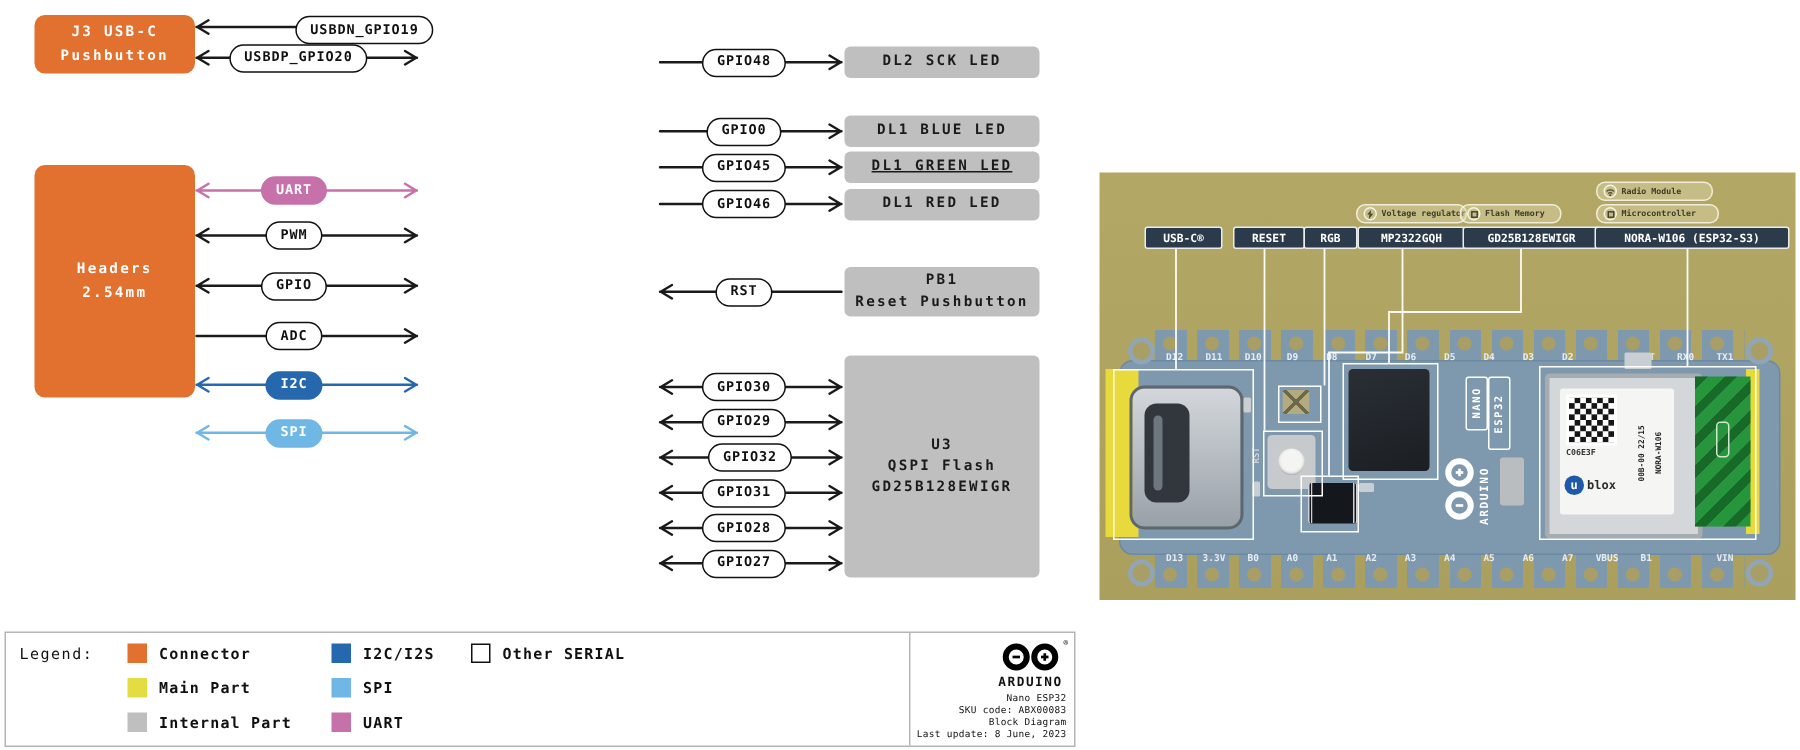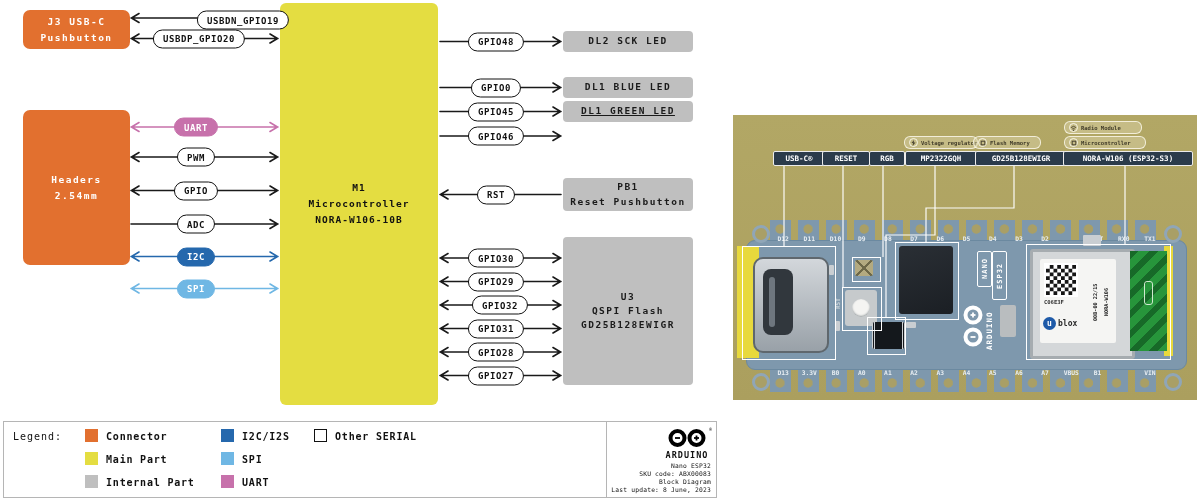--- a/index.html
+++ b/index.html
@@ -92,26 +92,24 @@
     <path d="M440,305 H561 M448,300.5 L440.5,305 L448,309.5 M553,300.5 L560.5,305 L553,309.5"></path>
     <path d="M440,328.5 H561 M448,324 L440.5,328.5 L448,333 M553,324 L560.5,328.5 L553,333"></path>
     <path d="M440,352 H561 M448,347.5 L440.5,352 L448,356.5 M553,347.5 L560.5,352 L553,356.5"></path>
     <path d="M440,375.5 H561 M448,371 L440.5,375.5 L448,380 M553,371 L560.5,375.5 L553,380"></path>
   </svg>
 
   <div class="blk orange" style="left:23px;top:10px;width:107px;height:39px;">J3 USB-C
 Pushbutton</div>
   <div class="blk orange" style="left:23px;top:110px;width:107px;height:155px;">Headers
 2.54mm</div>
-  <div class="blk yellow" style="left:280px;top:3px;width:158px;height:402px;">M1
-Microcontroller
-NORA-W106-10B</div>
   <div class="blk gray" style="left:563px;top:31px;width:130px;height:21px;">DL2 SCK LED</div>
   <div class="blk gray" style="left:563px;top:77px;width:130px;height:21px;">DL1 BLUE LED</div>
   <div class="blk gray" style="left:563px;top:101px;width:130px;height:21px;text-decoration:underline;">DL1 GREEN LED</div>
+  <div class="blk gray" style="left:563px;top:126px;width:130px;height:21px;">DL1 RED LED</div>
   <div class="blk gray" style="left:563px;top:178px;width:130px;height:33px;">PB1
 Reset Pushbutton</div>
   <div class="blk gray" style="left:563px;top:237px;width:130px;height:148px;">U3
 QSPI Flash
 GD25B128EWIGR</div>
 
   <div class="pill" style="left:199px;top:20px;margin-left:44px;">USBDN_GPIO19</div>
   <div class="pill" style="left:199px;top:38.5px;">USBDP_GPIO20</div>
   <div class="pill f-uart" style="left:196px;top:127px;">UART</div>
   <div class="pill" style="left:196px;top:157px;">PWM</div>
@@ -265,21 +263,21 @@
 
     <svg class="colines" width="464" height="285" viewBox="0 0 464 285">
       <path d="M51,51 V131"></path>
       <path d="M110,51 V172"></path>
       <path d="M150,51 V142"></path>
       <path d="M202,51 V120 H153 V202"></path>
       <path d="M281,51 V93 H193 V127"></path>
       <path d="M392,51 V129"></path>
     </svg>
 
-    <div class="co-label" style="left:40px;top:36px;width:46px;">USB-C®</div>
+    <div class="co-label" style="left:30px;top:36px;width:46px;">USB-C®</div>
     <div class="co-label" style="left:89px;top:36px;width:42px;">RESET</div>
     <div class="co-label" style="left:136px;top:36px;width:30px;">RGB</div>
     <div class="co-label" style="left:172px;top:36px;width:66px;">MP2322GQH</div>
     <div class="co-label" style="left:242px;top:36px;width:86px;">GD25B128EWIGR</div>
     <div class="co-label" style="left:330px;top:36px;width:124px;">NORA-W106 (ESP32-S3)</div>
 
     <div class="tag" style="left:171px;top:21px;width:64px;">
       <span class="ticon">
           <svg width="5" height="6" viewBox="0 0 5 6">
             <path d="M3 0 L0.5 3 H2 L1.5 6 L4.5 2.5 H2.8 Z" fill="#4A4433"></path>

